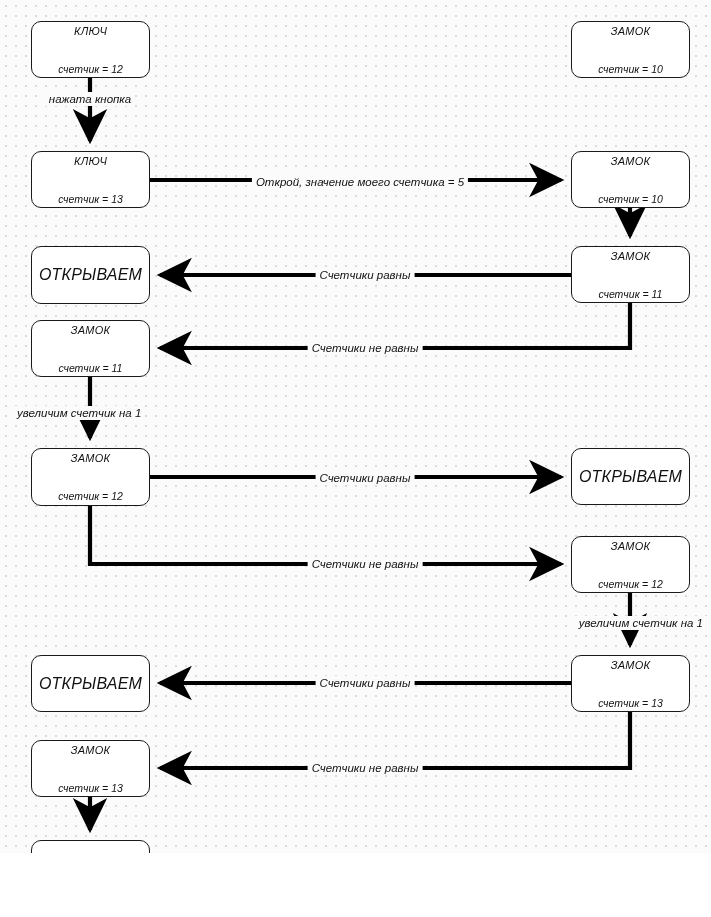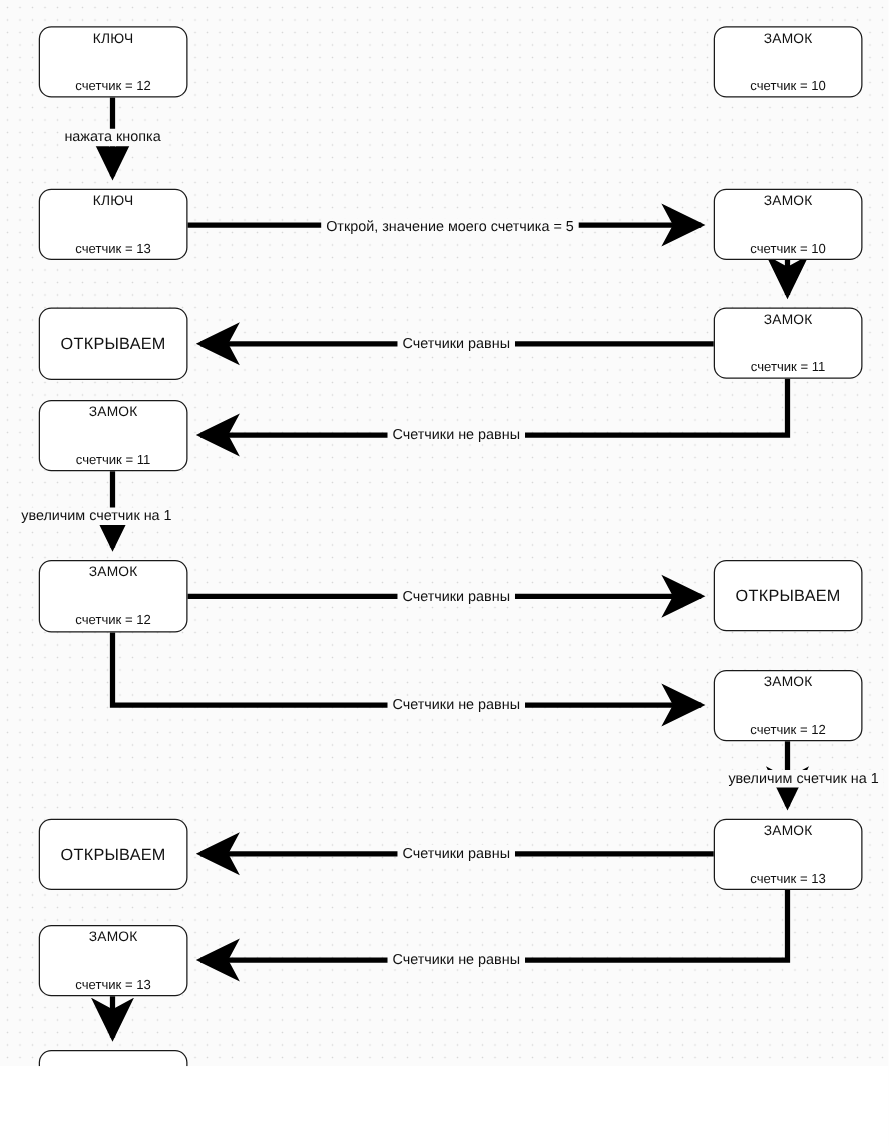--- a/index.html
+++ b/index.html
@@ -11,20 +11,21 @@
     position: relative;
     width: 711px;
     height: 853px;
     background-color: #fbfbfb;
     background-image:
       radial-gradient(circle, #d8d8d8 0.7px, rgba(0,0,0,0) 0.8px);
     background-size: 10px 10px;
     background-position: 1px 1px;
     overflow: hidden;
     font-family: "Liberation Sans", sans-serif;
+    font-style: italic;
   }
   svg.wires {
     position: absolute;
     left: 0; top: 0;
     width: 711px;
     height: 917px;
     overflow: visible;
   }
   .node {
     position: absolute;
@@ -46,21 +47,21 @@
     white-space: nowrap;
   }
   .node .n-sub {
     font-size: 10.5px;
     color: #111111;
     line-height: 14px;
     white-space: nowrap;
     margin-top: 24px;
   }
   .node.single .n-title {
-    font-size: 13px;
+    font-size: 16px;
   }
   .edge-label {
     position: absolute;
     font-size: 11.5px;
     color: #111111;
     background: #fbfbfb;
     line-height: 14px;
     white-space: nowrap;
     padding: 0 4px;
     z-index: 4;
@@ -160,21 +161,21 @@
       </div>
       <div class="node" style="left: 31px; top: 740px; width: 119px; height: 57px;">
         <div class="n-title">ЗАМОК</div>
         <div class="n-sub">счетчик = 13</div>
       </div>
       <div class="node single" style="left: 31px; top: 840px; width: 119px; height: 57px;">
         <div class="n-title">...</div>
       </div>
     </div>
   <div id="labels-layer">
-      <div class="edge-label" style="left: 90px; top: 110px;">нажата кнопка</div>
+      <div class="edge-label" style="left: 90px; top: 99px;">нажата кнопка</div>
       <div class="edge-label" style="left: 360px; top: 182px;">Открой, значение моего счетчика = 5</div>
       <div class="edge-label" style="left: 365px; top: 275px;">Счетчики равны</div>
       <div class="edge-label" style="left: 365px; top: 348px;">Счетчики не равны</div>
       <div class="edge-label left-anchored" style="left: 13px; top: 413px;">увеличим счетчик на 1</div>
       <div class="edge-label" style="left: 365px; top: 478px;">Счетчики равны</div>
       <div class="edge-label" style="left: 365px; top: 564px;">Счетчики не равны</div>
       <div class="edge-label right-anchored" style="left: 707px; top: 623px;">увеличим счетчик на 1</div>
       <div class="edge-label" style="left: 365px; top: 683px;">Счетчики равны</div>
       <div class="edge-label" style="left: 365px; top: 768px;">Счетчики не равны</div>
     </div>

